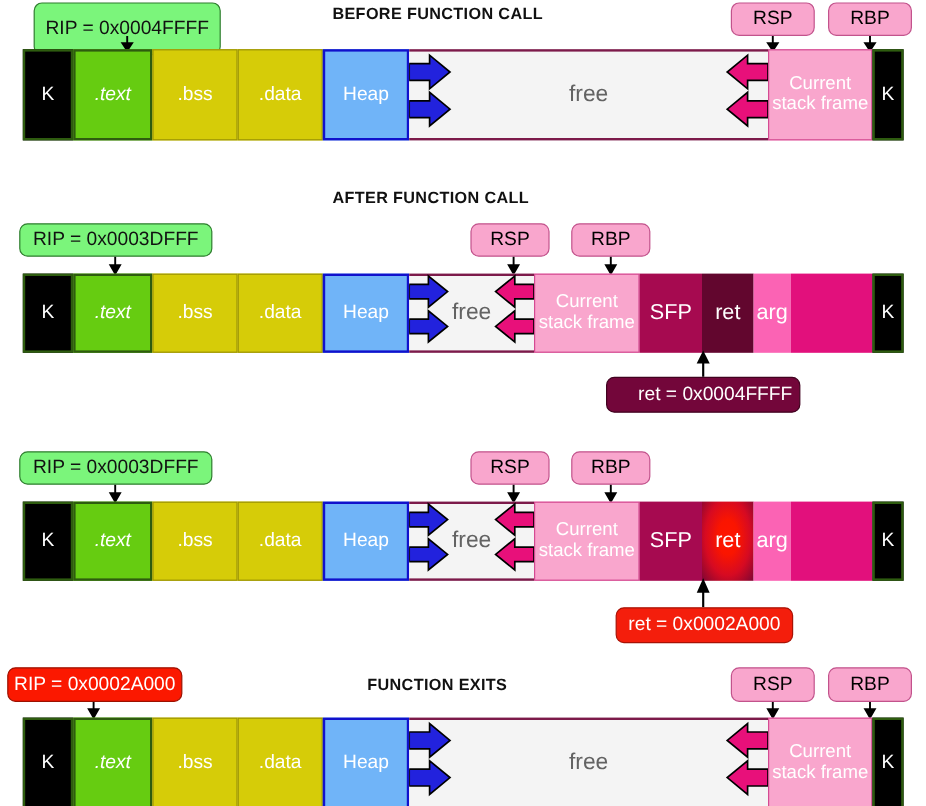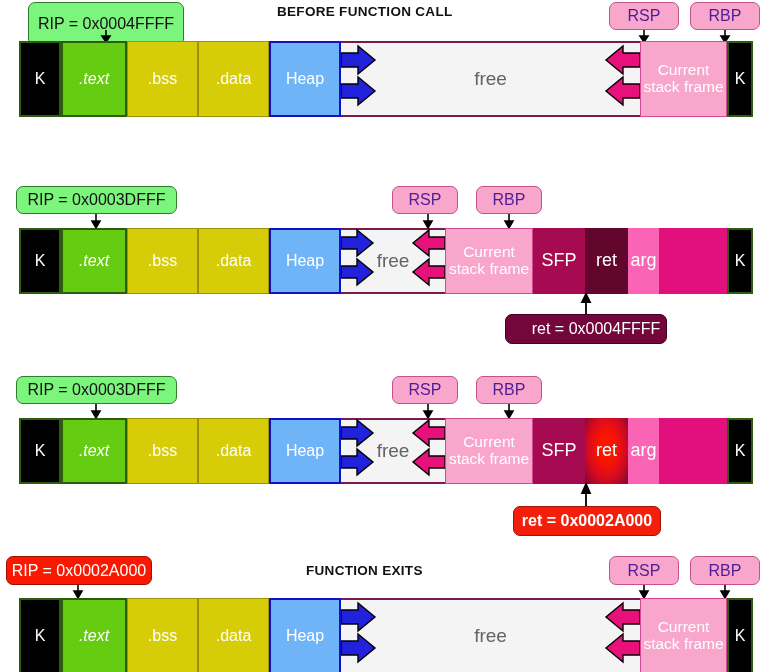--- a/index.html
+++ b/index.html
@@ -45,21 +45,21 @@
 
   
   .callout{
     position:absolute;box-sizing:border-box;
     display:flex;align-items:center;justify-content:center;
     border-radius:7px;white-space:nowrap;
     font-size:16px;
   }
   .co-green{background:#7bf57b;border:1.5px solid #2f7d2f;color:#111111;}
   .co-red{background:#fb1800;border:1.5px solid #9c1100;color:#ffffff;}
-  .co-pink{background:#f9a6cd;border:1.5px solid #c2538c;color:#4c1d95;}
+  .co-pink{background:#f9a6cd;border:1.5px solid #c2538c;color:#000000;}
   .co-maroon{background:#73063a;border:1.5px solid #40021f;color:#ffffff;padding-left:20px;}
   .co-red2{background:#f41e0c;border:1.5px solid #a81205;color:#ffffff;}
 
   
   .conn{position:absolute;pointer-events:none;}
   .conn svg{display:block;overflow:visible;}
 </style>
 </head>
 <body>
 
@@ -101,20 +101,21 @@
         <g stroke="#000" stroke-width="1.4">
           <polygon points="0,12 17,12 17,5 34,19 17,33 17,26 0,26" fill="#2222dd"></polygon>
           <polygon points="0,43 17,43 17,36 34,50 17,64 17,57 0,57" fill="#2222dd"></polygon>
           <polygon points="299,12 282,12 282,5 265,19 282,33 282,26 299,26" fill="#e8107a"></polygon>
           <polygon points="299,43 282,43 282,36 265,50 282,64 282,57 299,57" fill="#e8107a"></polygon>
         </g>
       </svg>
     </div>
   </div>
 
+  <div class="title" style="left:277px;top:157px;">AFTER FUNCTION CALL</div>
 
   <div class="callout co-green" style="left:16px;top:186px;width:161px;height:28px;">RIP = 0x0003DFFF</div>
 
   <div class="callout co-pink" style="left:392px;top:186px;width:66px;height:28px;">RSP</div>
 
   <div class="callout co-pink" style="left:476px;top:186px;width:66px;height:28px;">RBP</div>
 
   <div class="conn" style="left:0;top:214px;width:772px;height:14px;">
     <svg width="772" height="14">
       <g stroke="#000" stroke-width="1.6" fill="#000">
@@ -211,21 +212,21 @@
   </div>
 
   <div class="conn" style="left:0;top:484px;width:772px;height:22px;">
     <svg width="772" height="22">
       <g stroke="#000" stroke-width="1.8" fill="#000">
         <line x1="586" y1="22" x2="586" y2="8"></line>
           <polygon points="582,9 590,9 586,0"></polygon>
       </g>
     </svg>
   </div>
-  <div class="callout co-red2" style="left:513px;top:506px;width:148px;height:30px;font-weight:bold;">ret = 0x0002A000</div>
+  <div class="callout co-red2" style="left:513px;top:506px;width:148px;height:30px;">ret = 0x0002A000</div>
 
   <div class="title" style="left:306px;top:563px;">FUNCTION EXITS</div>
 
   <div class="callout co-red" style="left:6px;top:556px;width:146px;height:29px;">RIP = 0x0002A000</div>
 
   <div class="callout co-pink" style="left:609px;top:556px;width:70px;height:29px;">RSP</div>
 
   <div class="callout co-pink" style="left:690px;top:556px;width:70px;height:29px;">RBP</div>
 
   <div class="conn" style="left:0;top:585px;width:772px;height:13px;">

